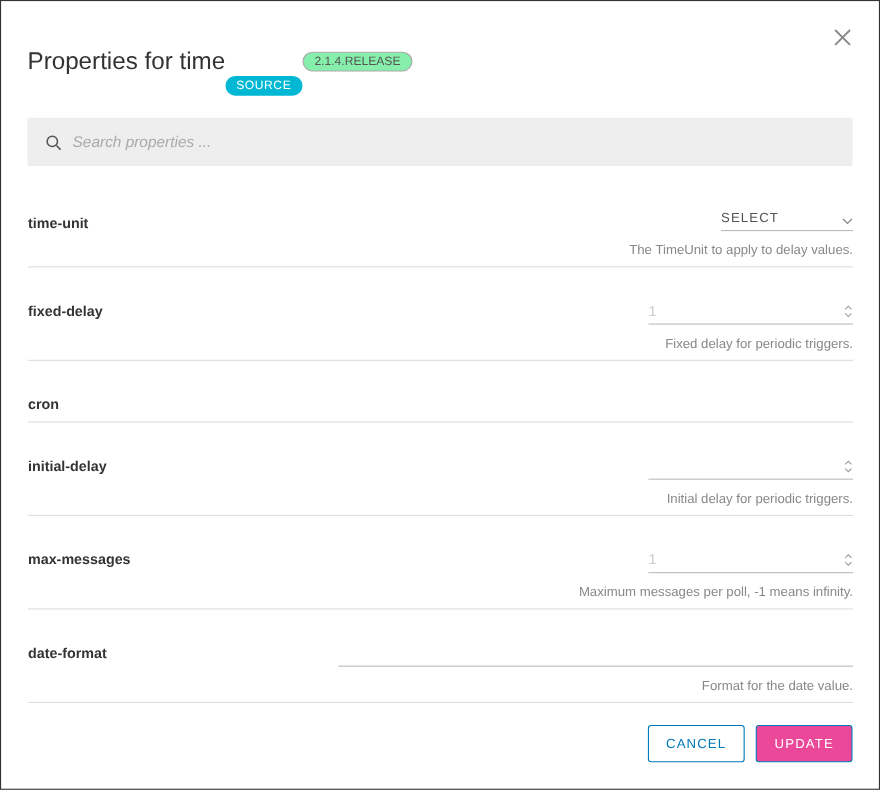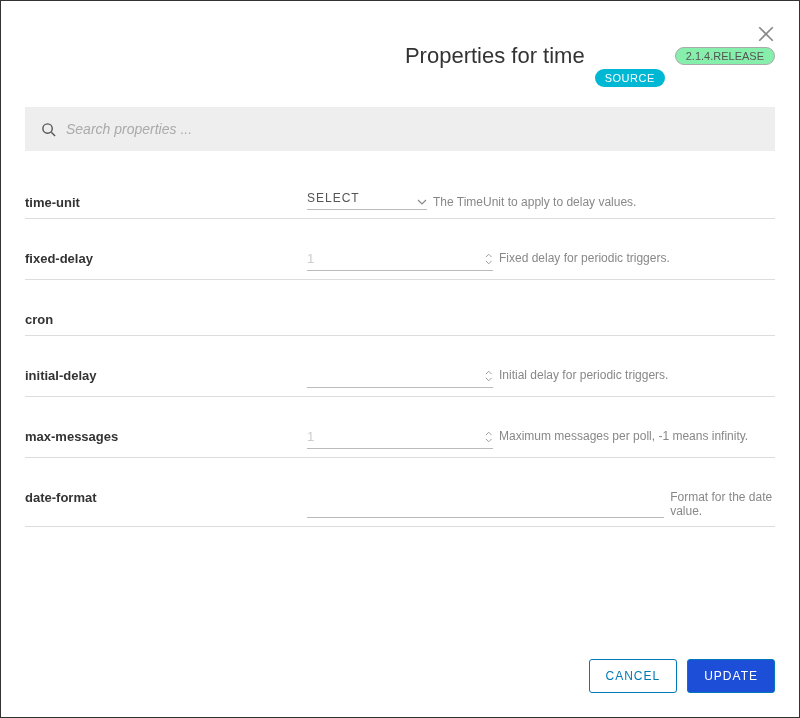--- a/index.html
+++ b/index.html
@@ -17,24 +17,23 @@
     }
     .modal {
       padding: 24px;
       display: flex;
       flex-direction: column;
       height: 100%;
     }
     .header {
       display: flex;
       align-items: center;
-      gap: 10px;
+      gap: 0;
       margin-bottom: 20px;
       position: relative;
-      justify-content: flex-end;
     }
     .title {
       font-size: 22px;
       font-weight: 400;
       color: #333;
     }
     .badge-source {
       background: #00b8d4;
       color: #fff;
       font-size: 11px;
@@ -109,22 +108,23 @@
     .property-label {
       width: 250px;
       font-size: 13px;
       font-weight: 600;
       color: #333;
       padding-top: 4px;
     }
     .property-control {
       flex: 1;
       display: flex;
-      flex-direction: row;
+      flex-direction: column;
       gap: 6px;
+      align-items: flex-end;
     }
     .select-wrap {
       display: inline-flex;
       align-items: center;
       border-bottom: 1px solid #bbb;
       width: 120px;
       padding-bottom: 4px;
       cursor: pointer;
     }
     .select-text {
@@ -202,21 +202,21 @@
       padding: 9px 16px;
       border-radius: 3px;
       cursor: pointer;
     }
     .btn-cancel {
       background: #fff;
       border: 1px solid #0079b8;
       color: #0079b8;
     }
     .btn-update {
-      background: #1d4ed8;
+      background: #ec4899;
       border: 1px solid #0079b8;
       color: #fff;
     }
   </style>
 </head>
 <body>
 
 <div class="modal">
   <div class="header">
     <span class="title">Properties for time</span>

